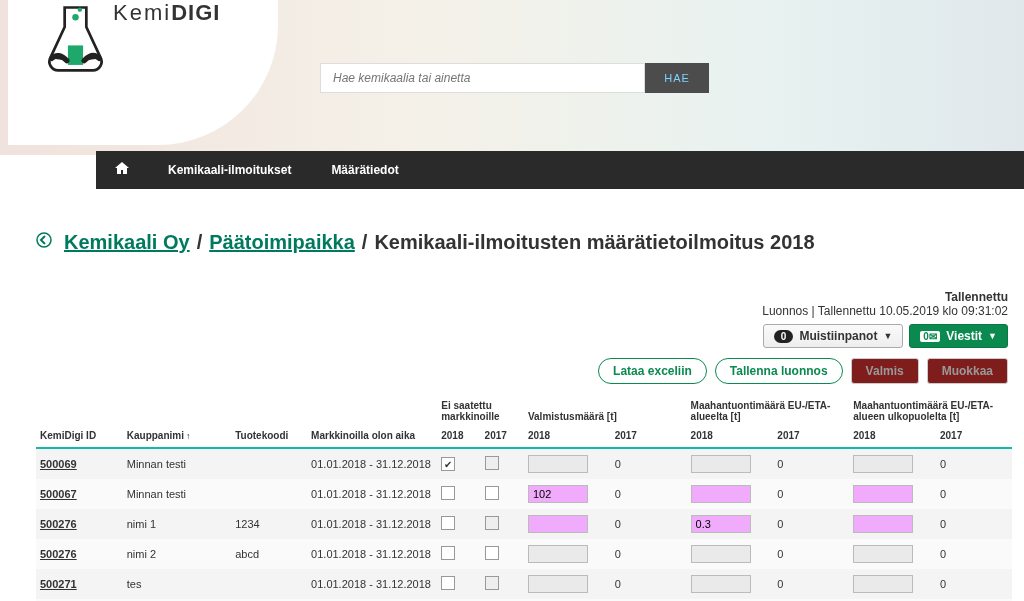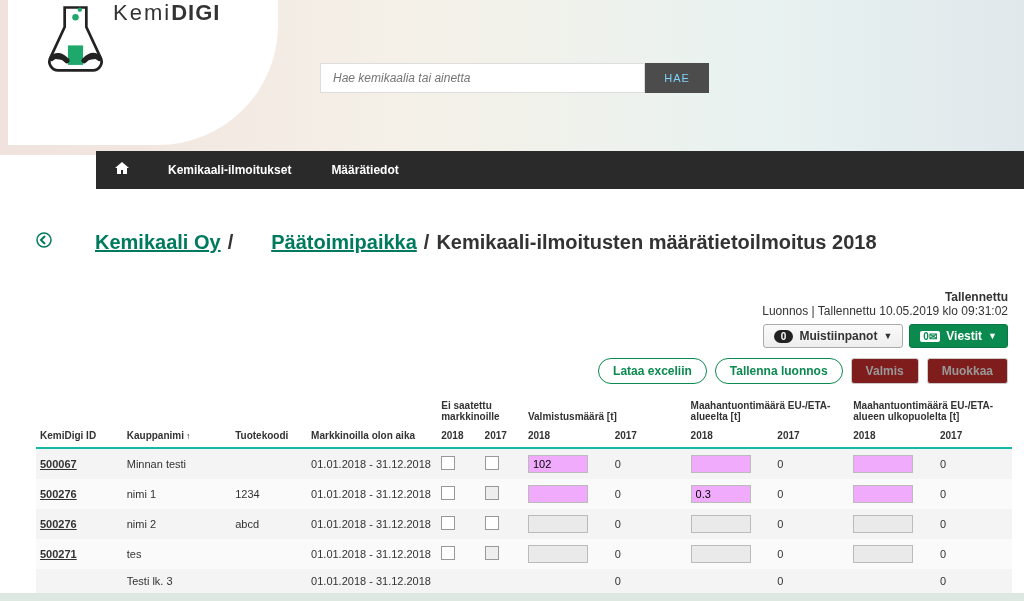--- a/index.html
+++ b/index.html
@@ -112,21 +112,20 @@
     .bc-back {
       color: #007a5e;
       font-size: 18px;
       margin-right: 12px;
       cursor: pointer;
     }
     .bc-link {
       color: #007a5e;
       text-decoration: underline;
       cursor: pointer;
-      margin-left: 31px;
     }
     .bc-sep { margin: 0 7px; }
     .status-row {
       text-align: right;
       margin-top: 28px;
       font-size: 12px;
       padding-right: 4px;
     }
     .status-row .saved { font-weight: bold; font-size: 12px; }
     .status-row .meta { color: #333; }
@@ -374,20 +373,34 @@
         <th>2018</th>
         <th>2017</th>
         <th>2018</th>
         <th>2017</th>
         <th>2018</th>
         <th>2017</th>
       </tr>
     </thead>
     <tbody id="tbody">
         <tr>
+    <td><span class="id-link">500069</span></td>
+    <td>Minnan testi</td>
+    <td></td>
+    <td>01.01.2018 - 31.12.2018</td>
+    <td><span class="chk">✔</span></td>
+    <td><span class="chk" style="background:#eee"></span></td>
+    <td><input class="num-input " value="" style=""></td>
+    <td>0</td>
+    <td><input class="num-input " value="" style=""></td>
+    <td>0</td>
+    <td><input class="num-input " value="" style=""></td>
+    <td>0</td>
+  </tr>
+        <tr>
     <td><span class="id-link">500067</span></td>
     <td>Minnan testi</td>
     <td></td>
     <td>01.01.2018 - 31.12.2018</td>
     <td><span class="chk"></span></td>
     <td><span class="chk" style="background:#fff"></span></td>
     <td><input class="num-input white" value="102" style=""></td>
     <td>0</td>
     <td><input class="num-input white" value="" style=""></td>
     <td>0</td>

